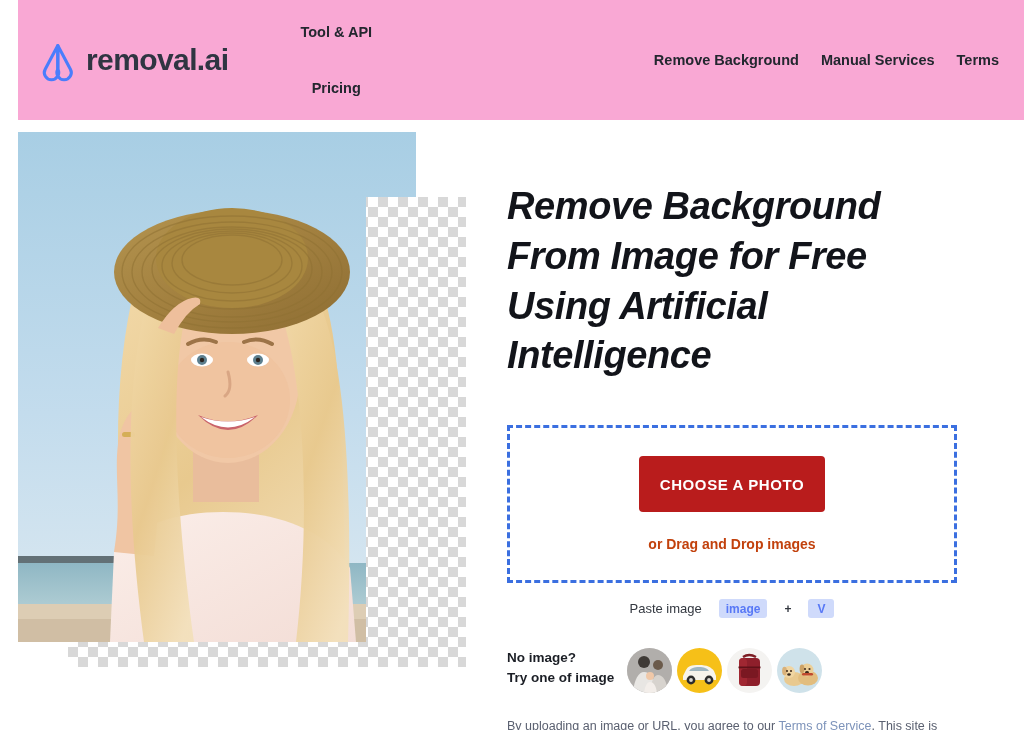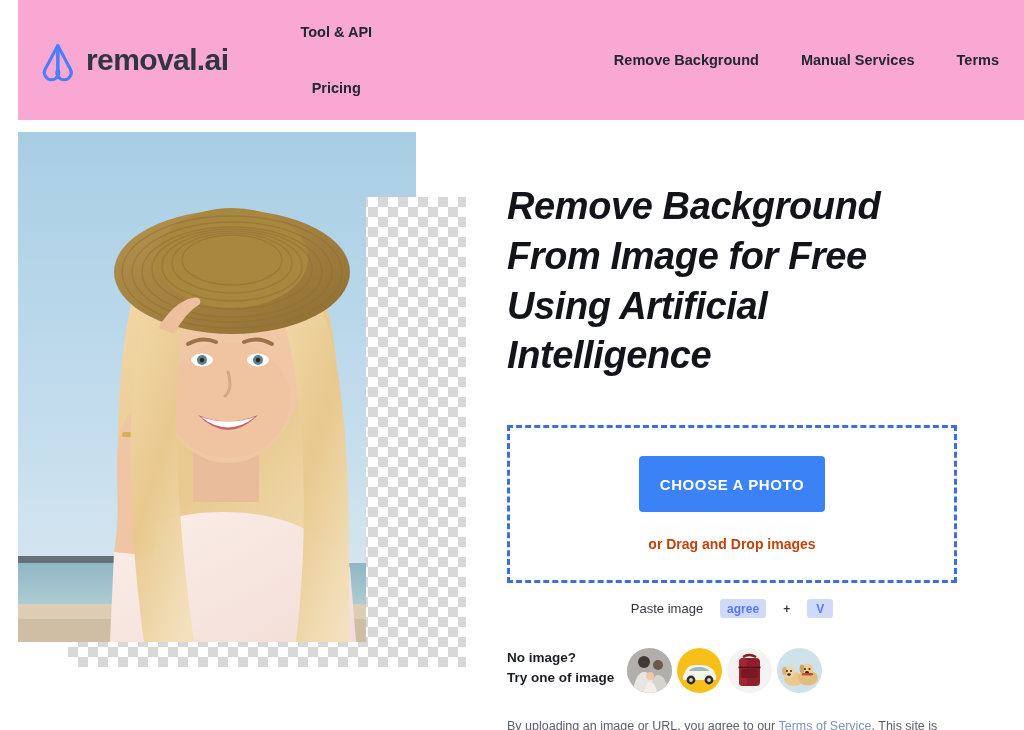--- a/index.html
+++ b/index.html
@@ -46,21 +46,21 @@
   .nav-left {
     display: flex;
     align-items: center;
     gap: 40px;
     margin-left: 72px;
     flex-direction: column;
   }
   .nav-right {
     display: flex;
     align-items: center;
-    gap: 42px;
+    gap: 22px;
     margin-left: auto;
     text-align: center;
   }
   .nav-link {
     font-size: 14.5px;
     font-weight: bold;
     color: #23272f;
     text-decoration: none;
     white-space: nowrap;
     cursor: pointer;
@@ -129,21 +129,21 @@
     border: 3px dashed #3b6fe0;
     display: flex;
     flex-direction: column;
     align-items: center;
     justify-content: center;
     cursor: pointer;
   }
   .choose-btn {
     width: 186px;
     height: 56px;
-    background: #3b82f6;
+    background: #b91c1c;
     color: #ffffff;
     border: none;
     border-radius: 4px;
     font-family: "Liberation Sans", sans-serif;
     font-size: 15px;
     font-weight: bold;
     letter-spacing: 0.6px;
     cursor: pointer;
   }
   .drag-hint {
@@ -357,21 +357,21 @@
 
     <h1 class="headline">Remove Background From Image for Free Using Artificial Intelligence</h1>
 
     <div class="dropzone">
       <button class="choose-btn">CHOOSE A PHOTO</button>
       <div class="drag-hint">or Drag and Drop images</div>
     </div>
 
     <div class="paste-row">
       <span class="paste-label">Paste image</span>
-      <span class="key-cap">agree</span>
+      <span class="key-cap">image</span>
       <span class="plus-sign">+</span>
       <span class="key-cap">V</span>
     </div>
 
     <div class="samples">
       <div class="samples-label">
         <div>No image?</div>
         <div>Try one of image</div>
       </div>
 

